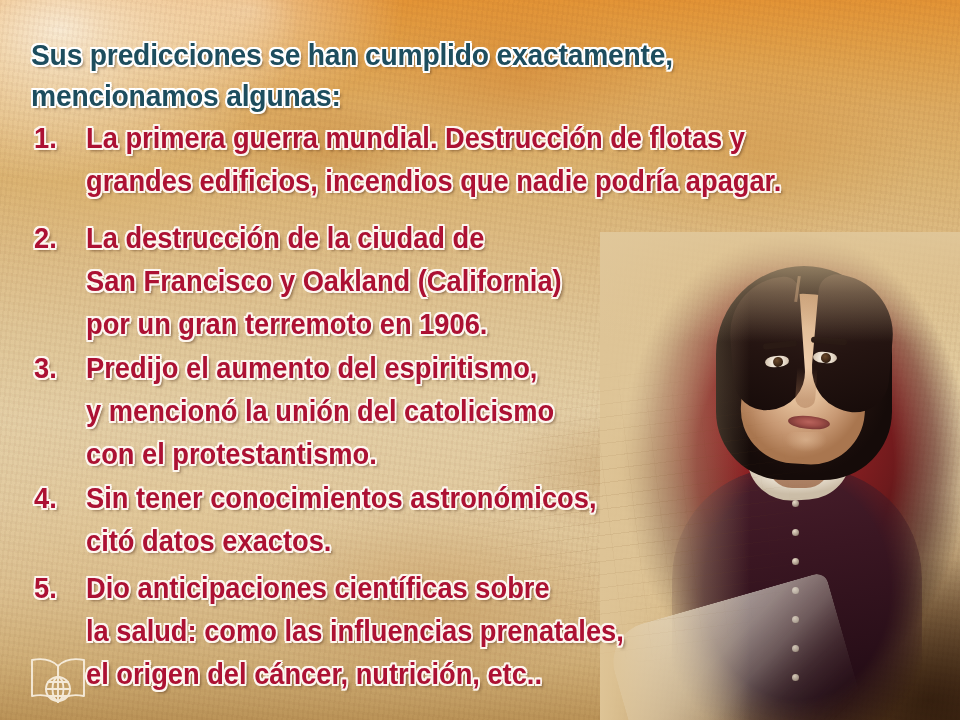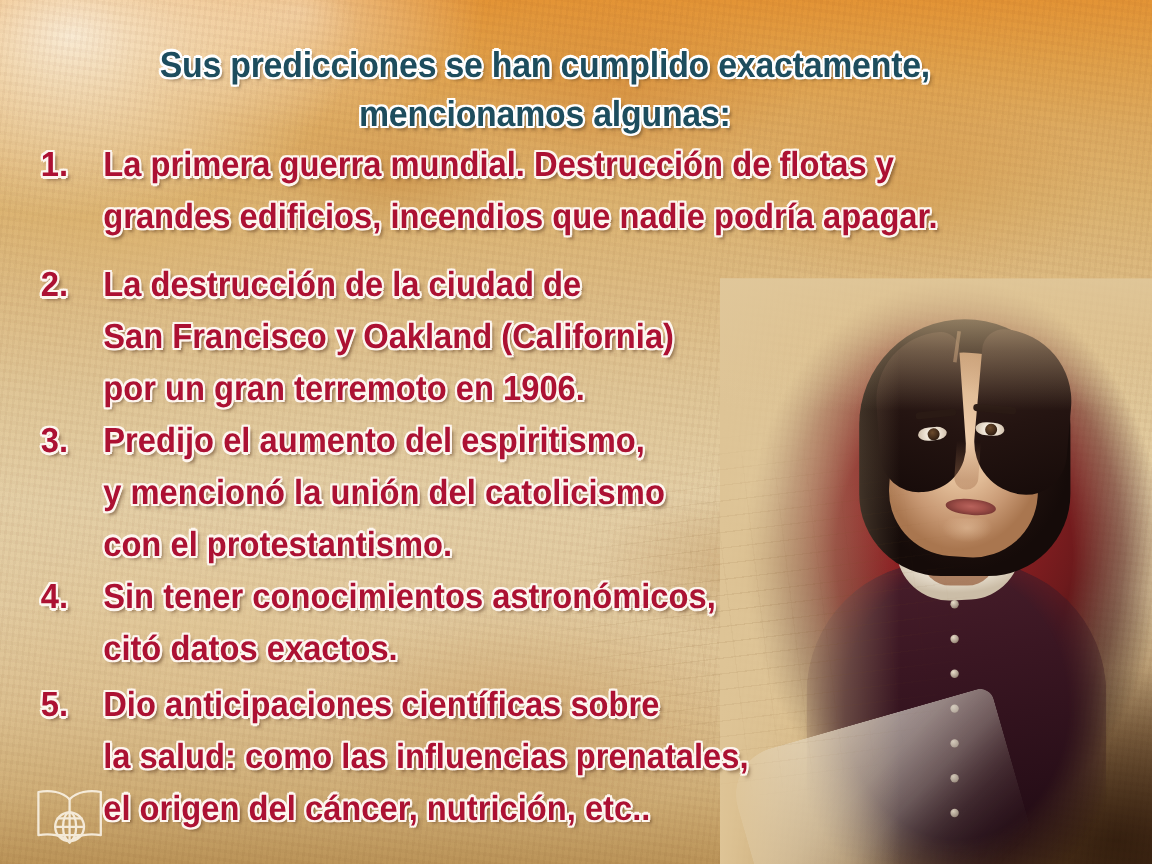--- a/index.html
+++ b/index.html
@@ -131,21 +131,21 @@
   .sleeve{
     position:absolute;left:20px;top:368px;width:230px;height:150px;
     background:linear-gradient(150deg, rgba(236,232,226,.92) 0%, rgba(205,198,188,.8) 40%, rgba(150,140,130,.5) 70%, rgba(90,80,72,.25) 100%);
     transform:rotate(-16deg);
     -webkit-mask-image:linear-gradient(150deg, #000 0%, rgba(0,0,0,.7) 55%, transparent 92%);
     mask-image:linear-gradient(150deg, #000 0%, rgba(0,0,0,.7) 55%, transparent 92%);
     border-radius:40px 12px 20px 60px;
   }
 
   
-  #content{position:absolute;left:0;top:0;width:960px;height:720px;text-align:center;}
+  #content{position:absolute;left:0;top:0;width:960px;height:720px;}
 
   .title{
     position:absolute;left:31px;width:900px;
     font-size:30px;font-weight:bold;letter-spacing:-.2px;
     color:#1d4d5e;
     font-family:"Liberation Sans", sans-serif;
     transform:scaleX(.94);transform-origin:left center;
     text-shadow:
       -1.6px -1.6px 0 #ffffff, 1.6px -1.6px 0 #ffffff,
       -1.6px  1.6px 0 #ffffff, 1.6px  1.6px 0 #ffffff,

